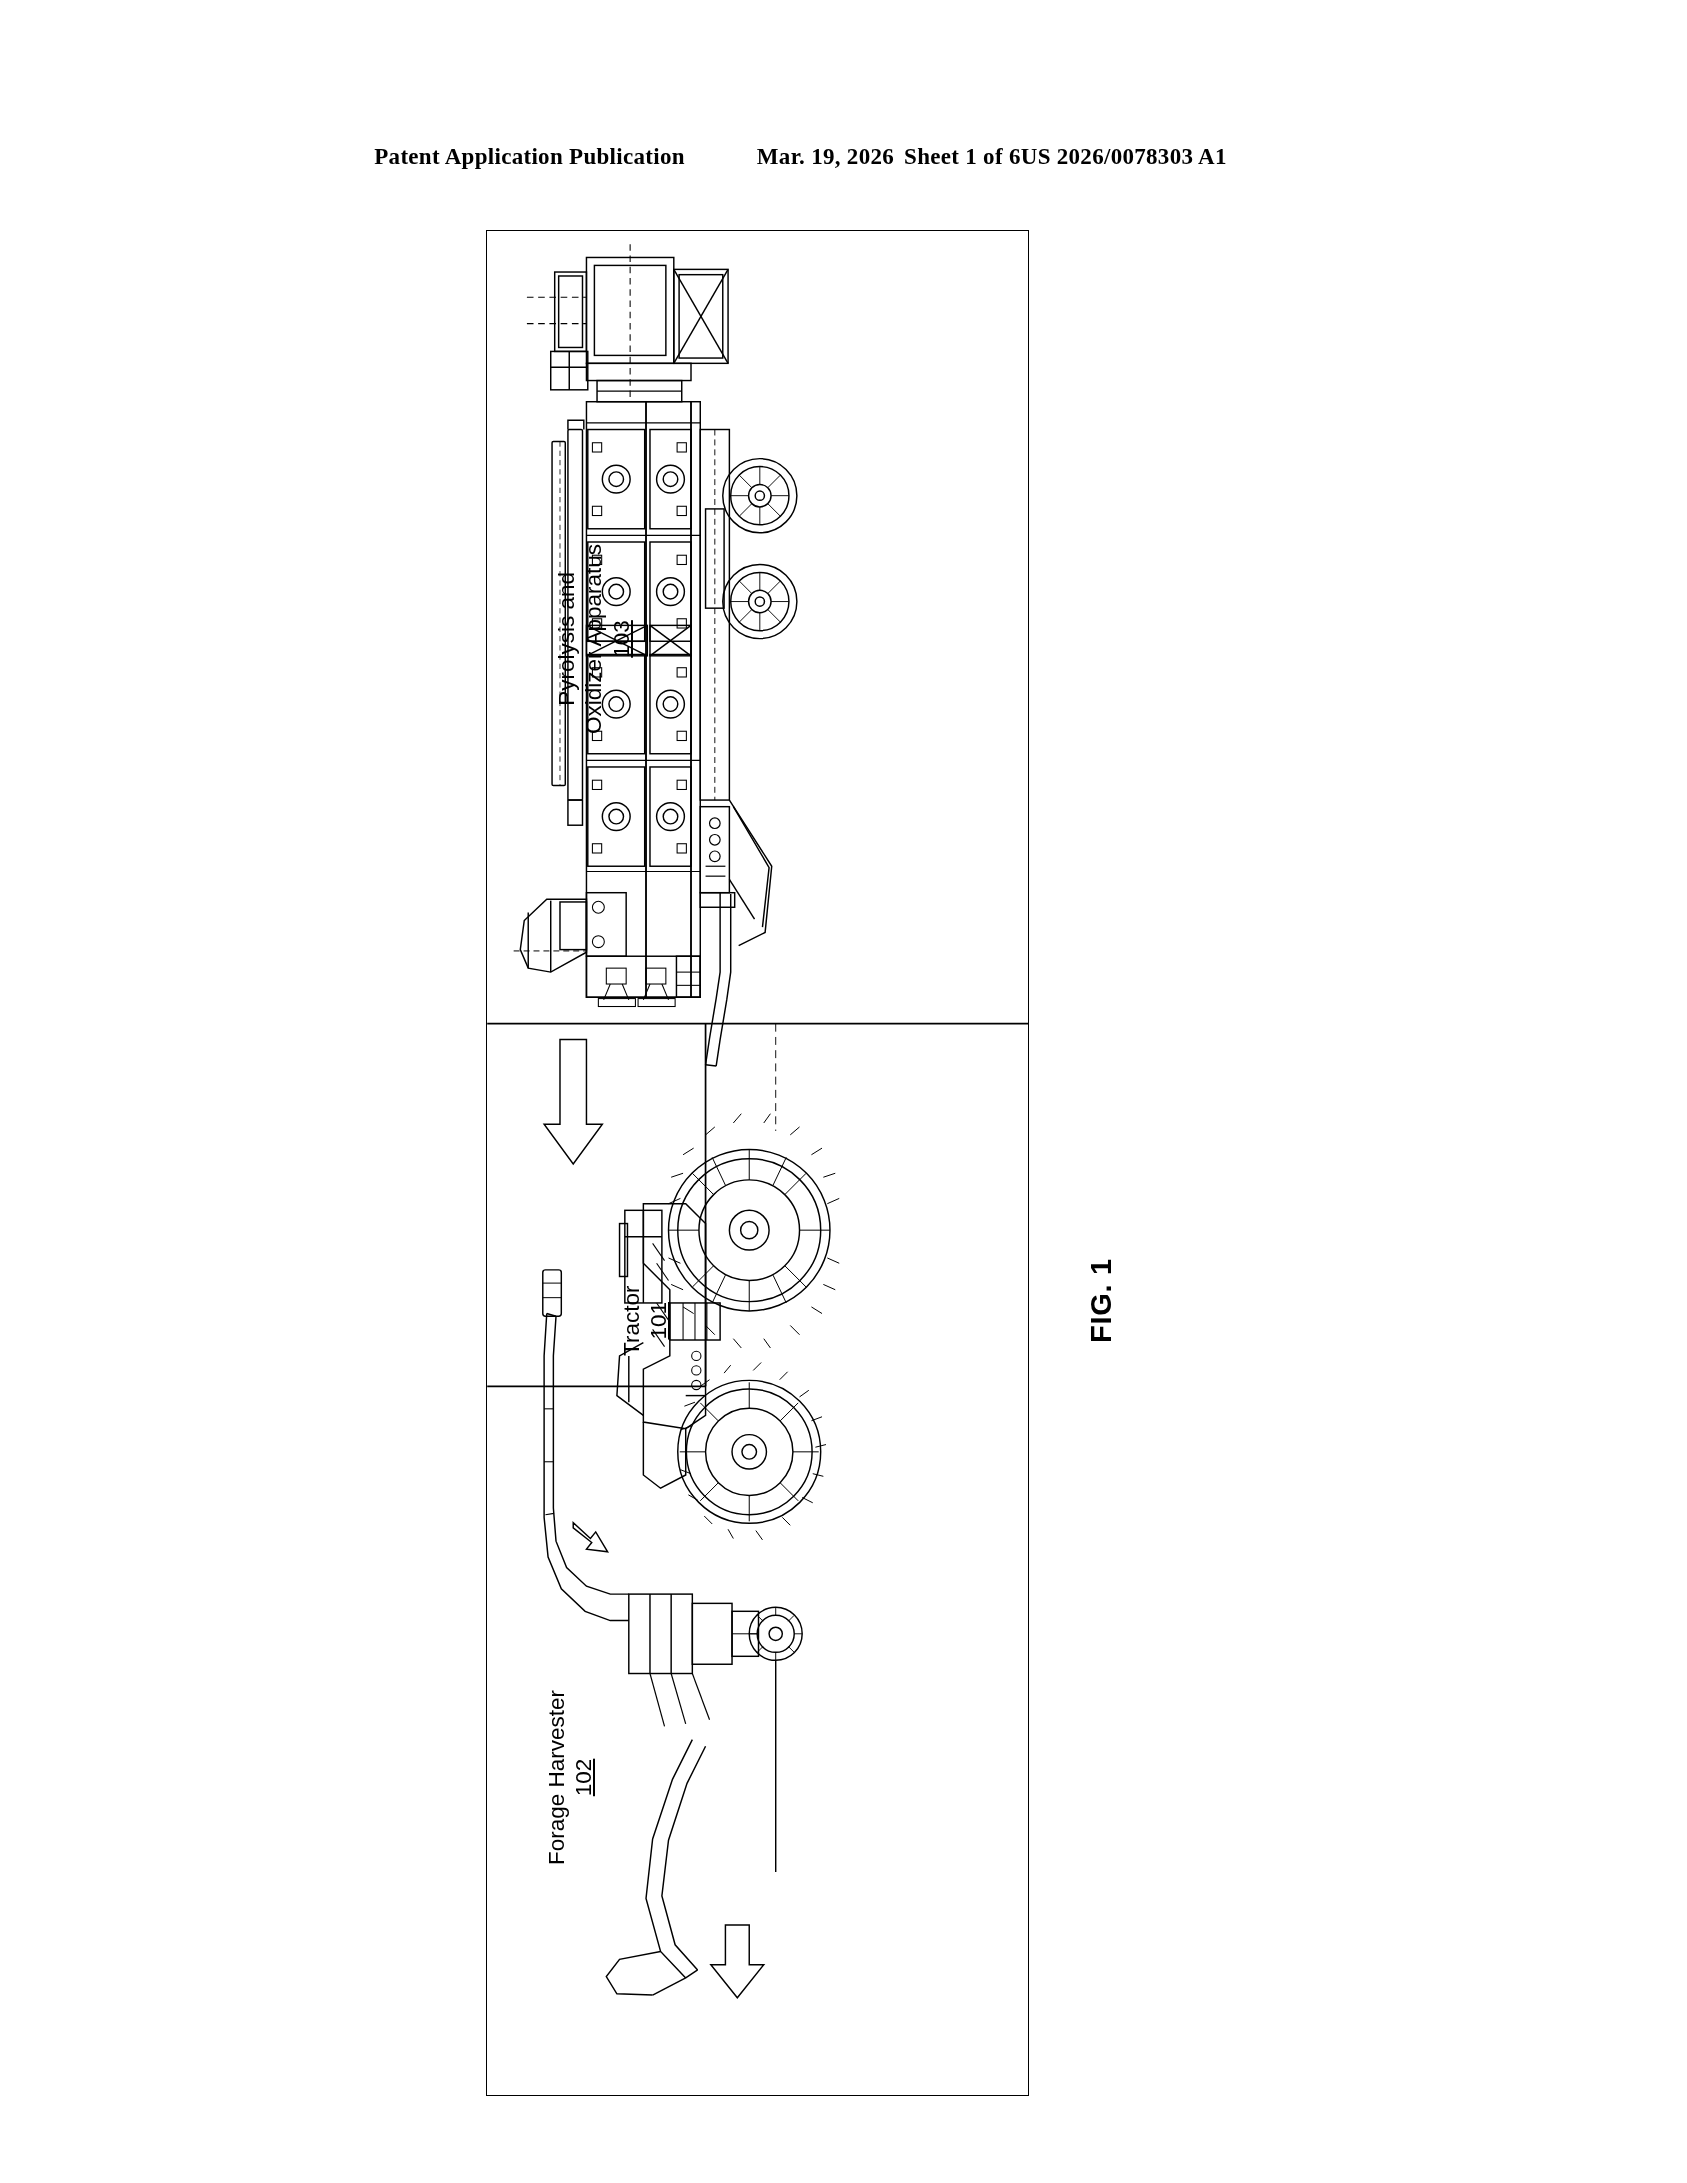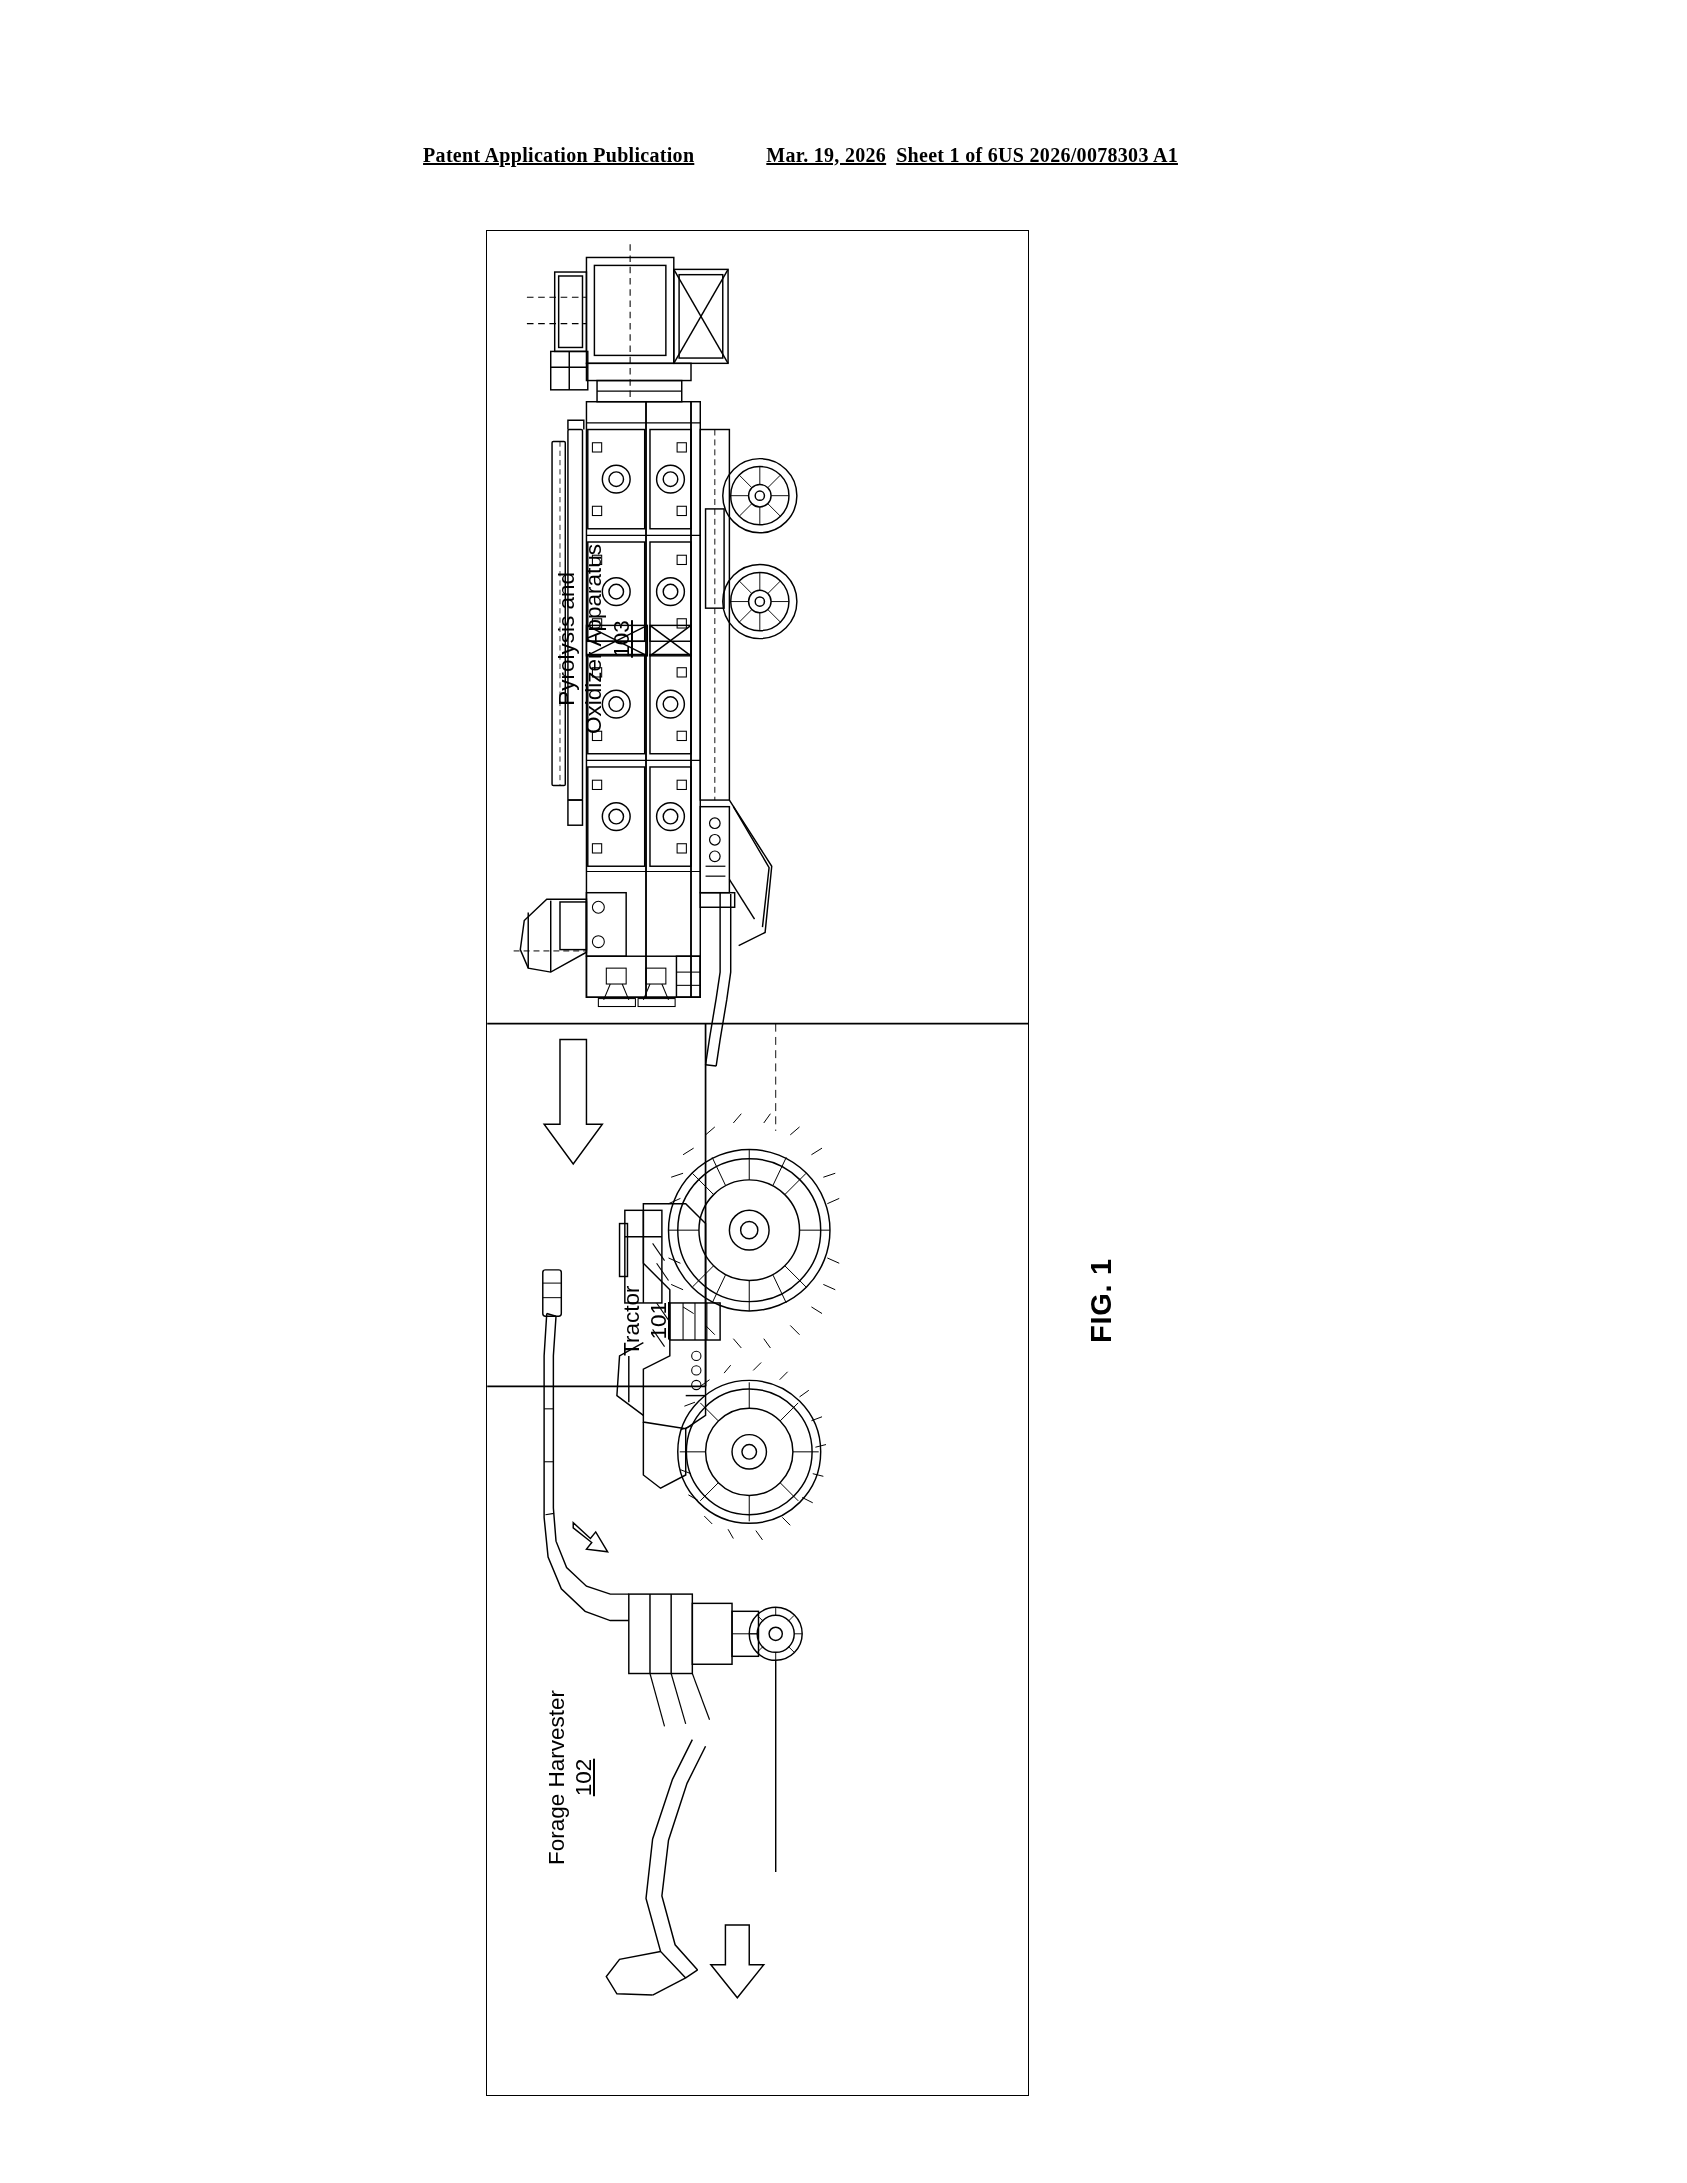--- a/index.html
+++ b/index.html
@@ -20,24 +20,23 @@
   .page-header {
     position: absolute;
     top: 144px;
     left: 0;
     width: 1601px;
     display: flex;
     justify-content: center;
     align-items: baseline;
     font-family: "Liberation Serif", serif;
     font-weight: bold;
-    font-size: 20px;
+    font-size: 23px;
     letter-spacing: 0.3px;
     white-space: nowrap;
-    text-decoration: underline;
   }
   .page-header .hdr-pub { }
   .page-header .hdr-date { margin-left: 72px; }
   .page-header .hdr-sheet { margin-left: 10px; }
   .page-header .hdr-num { }
 
   
   .figure-wrap {
     position: absolute;
     left: 0;

